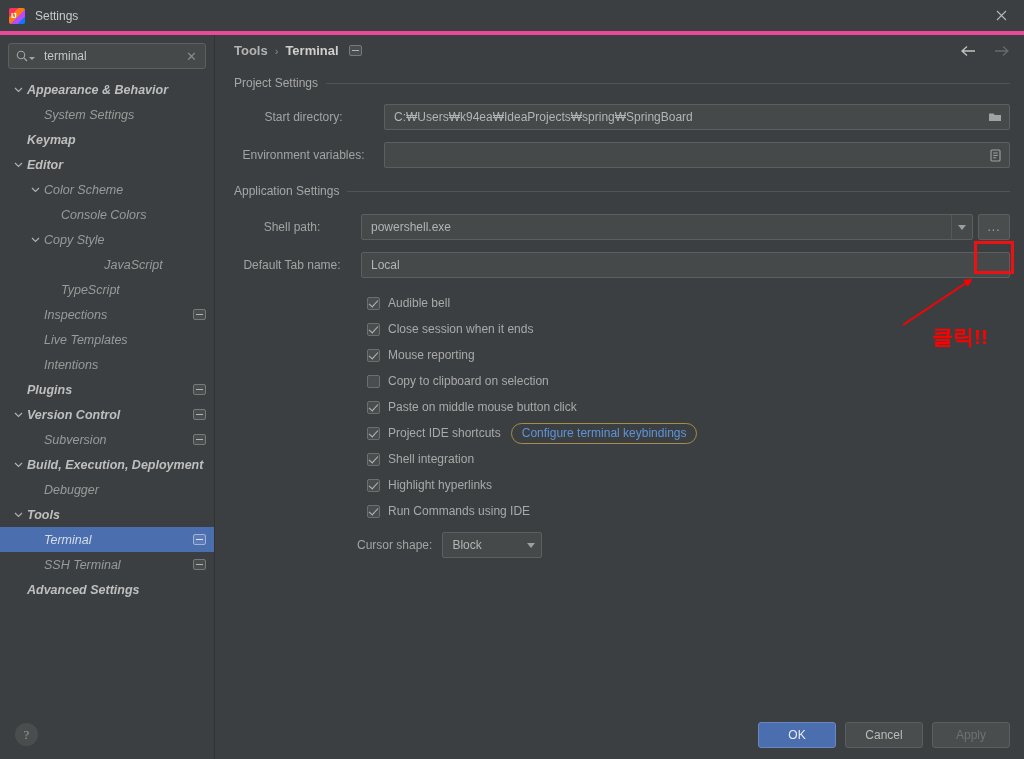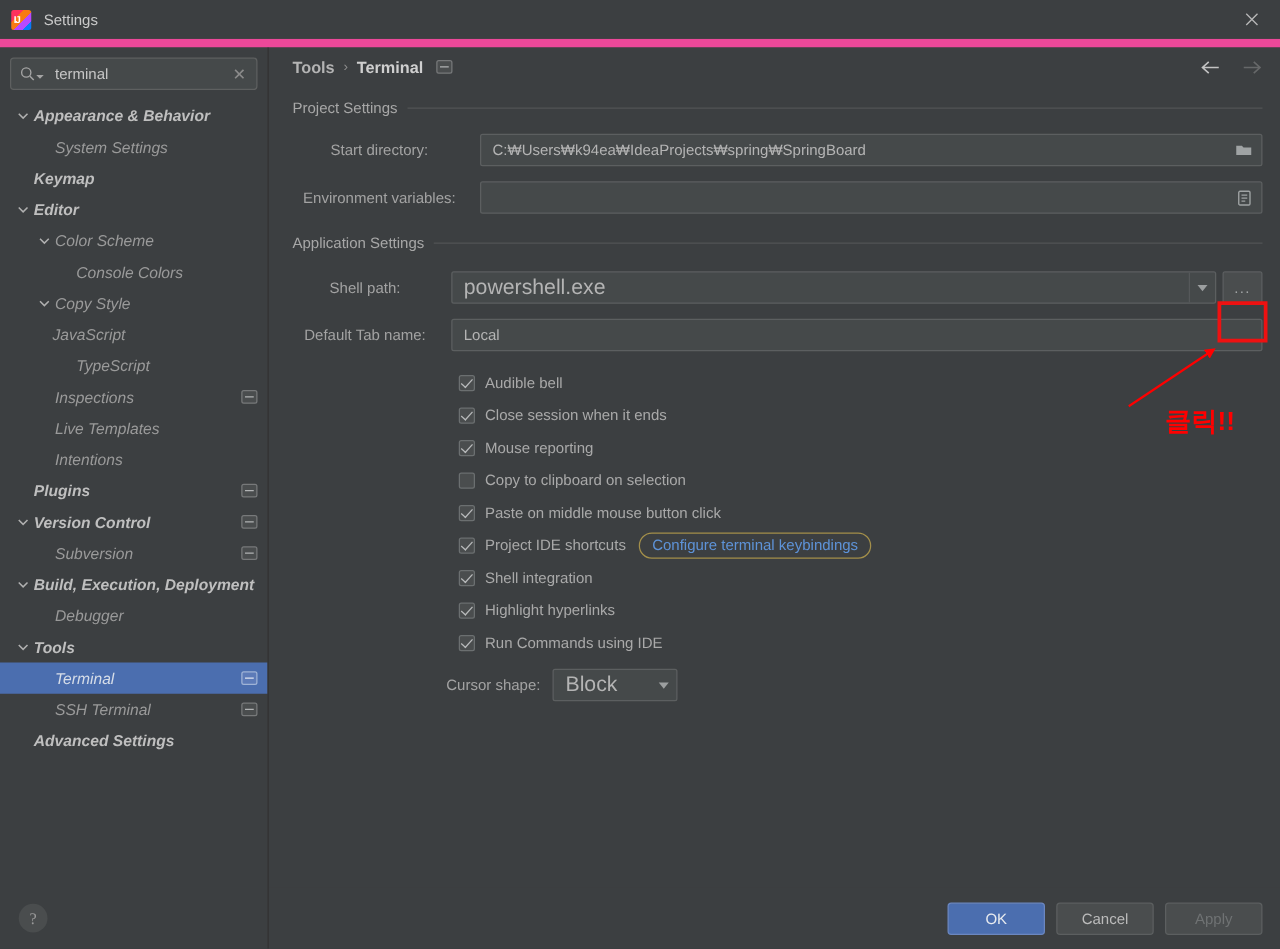--- a/index.html
+++ b/index.html
@@ -62,21 +62,21 @@
     color: #b6b6b6;
     font-size: 14px;
   }
   .win-close svg { display:block; }
 
   
   .body {
     flex: 1 1 auto;
     display: flex;
     min-height: 0;
-    border-top: 7px solid #ec4899;
+    border-top: 4px solid #ec4899;
   }
 
   
   .leftpane {
     width: 215px;
     flex: 0 0 215px;
     background: #3c3f41;
     display: flex;
     flex-direction: column;
     border-right: 1px solid #323232;
@@ -293,21 +293,21 @@
     color: #a0a3a4;
   }
   .combo {
     height: 26px;
     background: #45494a;
     border: 1px solid #5c5f60;
     border-radius: 2px;
     display: flex;
     align-items: center;
     padding-left: 9px;
-    font-size: 17px;
+    font-size: 12px;
     color: #b4b4b4;
   }
   .combo .val { flex: 1 1 auto; white-space: nowrap; overflow: hidden; }
   .combo-arrow {
     flex: 0 0 21px;
     height: 24px;
     display: flex; align-items: center; justify-content: center;
     border-left: 1px solid #55585a;
   }
   .tri-down {
@@ -488,21 +488,21 @@
             <span class="tree-label dim">Console Colors</span>
           </div>
           <div class="tree-row" style="padding-left: 29px;">
             <span class="chev">
               <svg width="9" height="9" viewBox="0 0 9 9">
                 <path d="M1 3 L4.5 6.5 L8 3" stroke="#b0b0b0" stroke-width="1.2" fill="none"></path>
               </svg>
             </span>
             <span class="tree-label dim">Copy Style</span>
           </div>
-          <div class="tree-row" style="padding-left: 27px;">
+          <div class="tree-row" style="padding-left: 46px; justify-content: center;">
             <span class="chev"></span>
             <span class="tree-label dim">JavaScript</span>
           </div>
           <div class="tree-row" style="padding-left: 46px;">
             <span class="chev"></span>
             <span class="tree-label dim">TypeScript</span>
           </div>
           <div class="tree-row" style="padding-left: 29px;">
             <span class="chev"></span>
             <span class="tree-label dim">Inspections</span>

